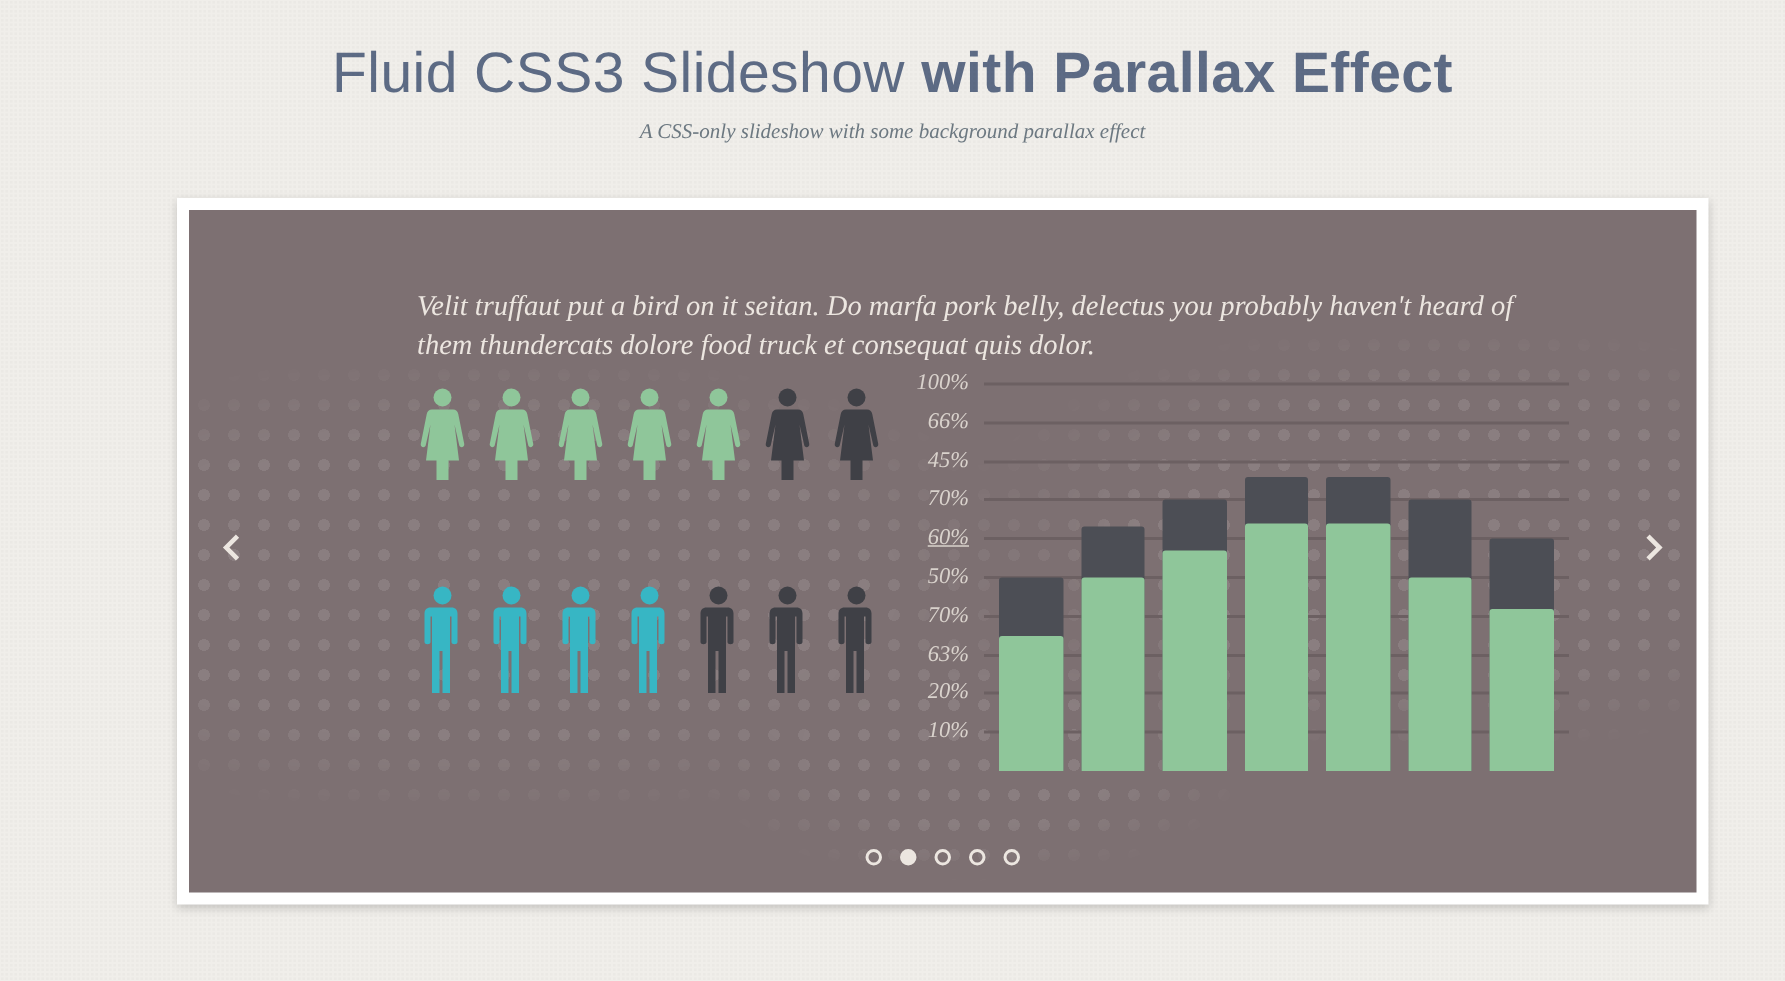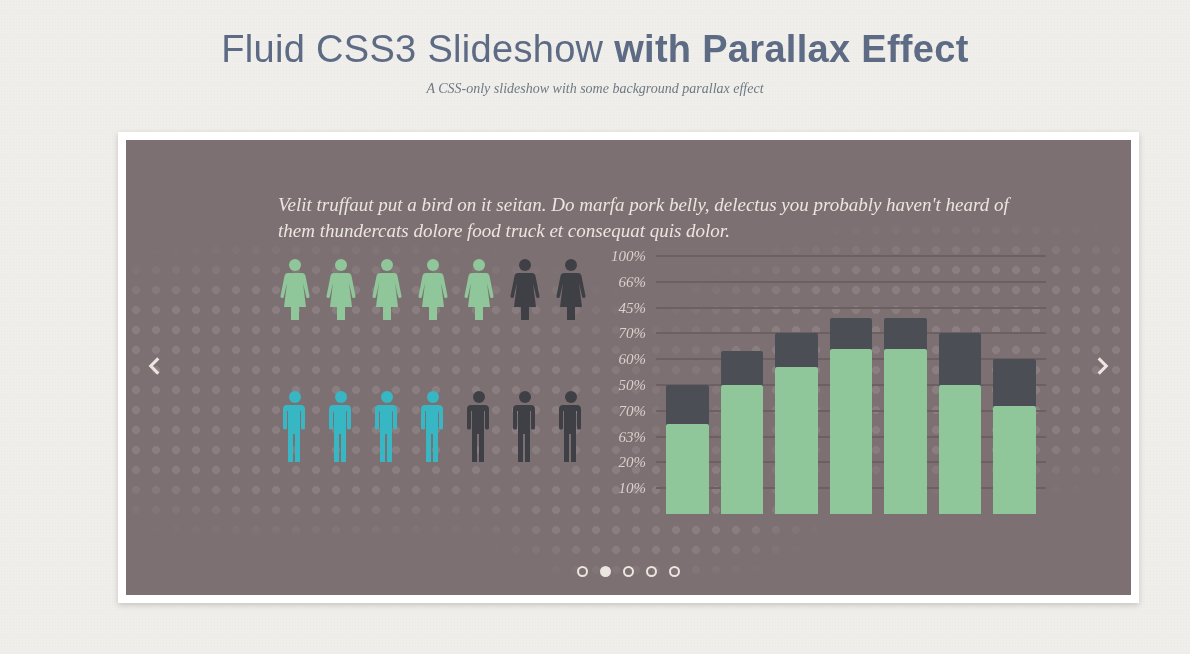--- a/index.html
+++ b/index.html
@@ -242,21 +242,21 @@
         </div>
     </div>
 
     <div class="chart">
       <div class="ylabels" id="ylabels">
           <div class="ylabel" style="top: 90%;">10%</div>
           <div class="ylabel" style="top: 80%; font-style: italic;">20%</div>
           <div class="ylabel" style="top: 70%;">63%</div>
           <div class="ylabel" style="top: 60%;">70%</div>
           <div class="ylabel" style="top: 50%;">50%</div>
-          <div class="ylabel" style="top: 40%;">60%</div>
+          <div class="ylabel" style="top: 40%; text-decoration: underline;">60%</div>
           <div class="ylabel" style="top: 30%;">70%</div>
           <div class="ylabel" style="top: 20%;">45%</div>
           <div class="ylabel" style="top: 10%;">66%</div>
           <div class="ylabel" style="top: 0%;">100%</div>
         </div>
       <div class="grid" id="grid">
           <div class="gridline" style="top: calc(90% - 1px);"></div>
           <div class="gridline" style="top: calc(80% - 1px);"></div>
           <div class="gridline" style="top: calc(70% - 1px);"></div>
           <div class="gridline" style="top: calc(60% - 1px);"></div>

